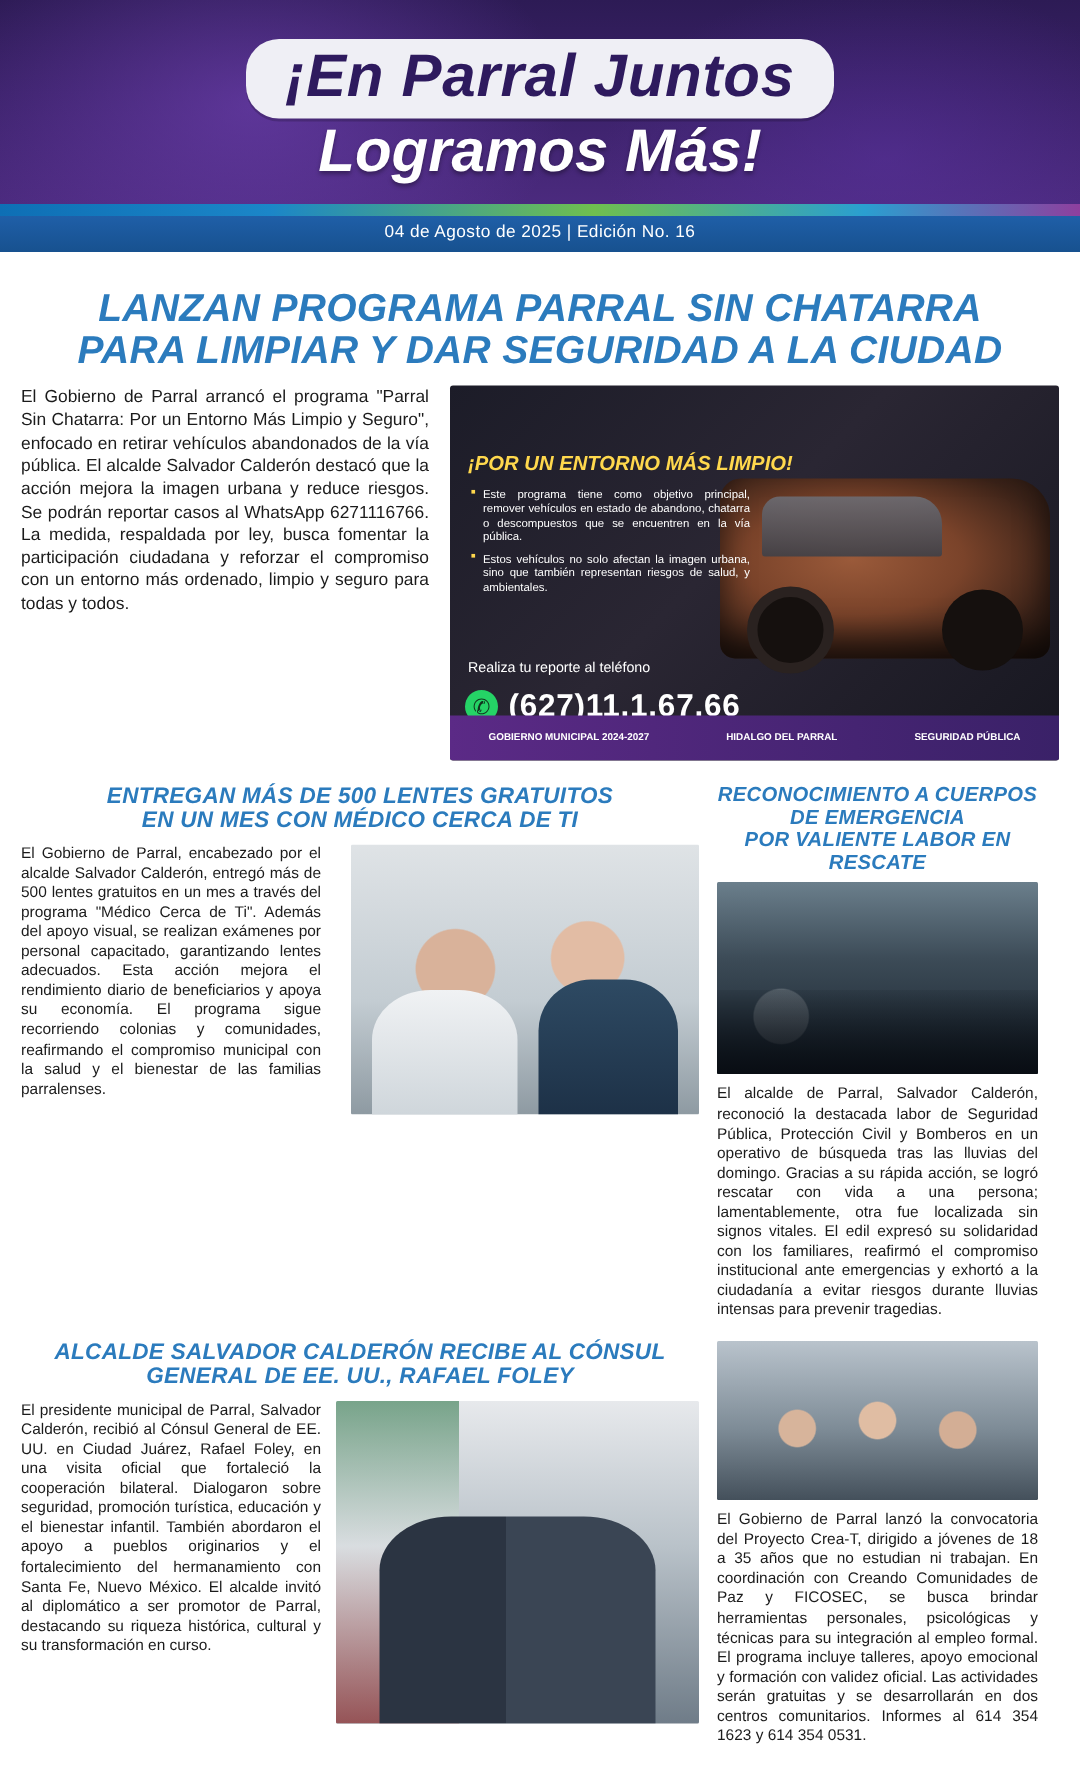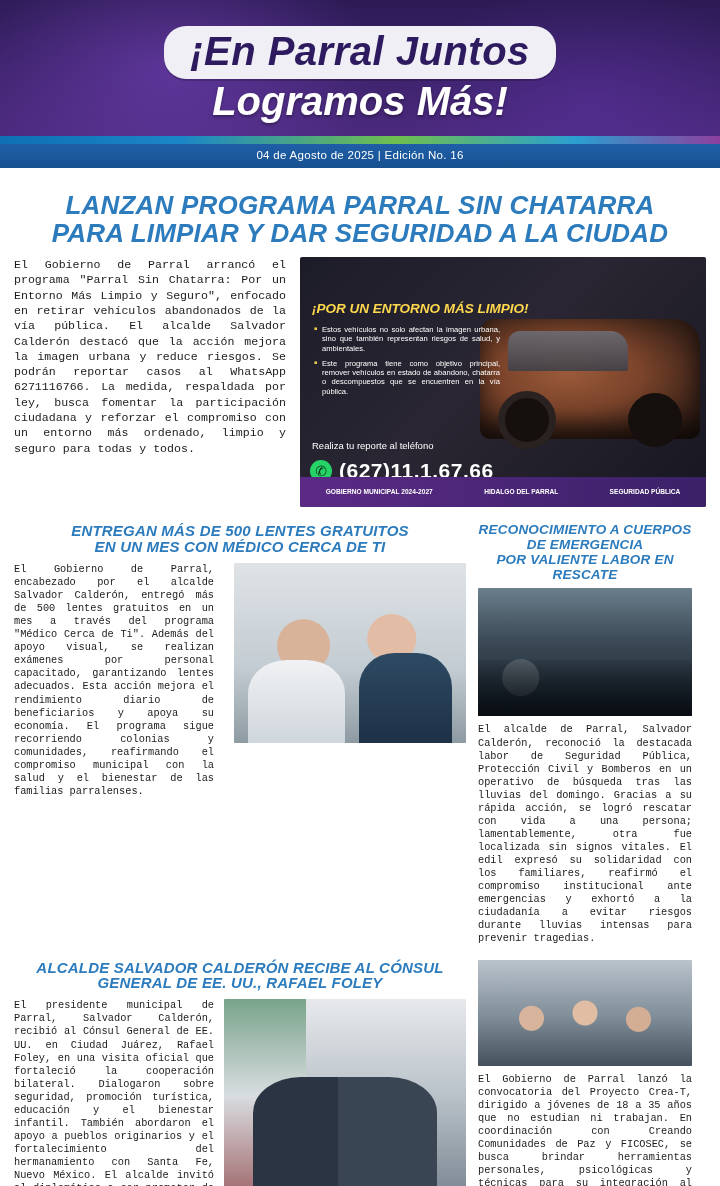--- a/index.html
+++ b/index.html
@@ -96,21 +96,21 @@
     font-size: 13.5px;
     color: #2b7bbd;
     text-align: center;
     line-height: 1.1;
   }
   .body-text {
     font-size: 11.6px;
     line-height: 1.32;
     color: #1b1b1b;
     text-align: justify;
-    font-family: Liberation Mono, monospace;
+    font-family: Liberation Sans, sans-serif;
   }
   .body-text.tiny { font-size: 10.3px; line-height: 1.27; }
 
   
   .story1 { padding-top: 24px; }
   .story1 .cols { display: flex; gap: 14px; margin-top: 10px; }
   .story1 .txt { width: 272px; }
   .story1 .art { flex: 1; }
 
   .poster {
@@ -343,22 +343,22 @@
 
       <div class="cols">
         <div class="txt">
           <p class="body-text">El Gobierno de Parral arrancó el programa "Parral Sin Chatarra: Por un Entorno Más Limpio y Seguro", enfocado en retirar vehículos abandonados de la vía pública. El alcalde Salvador Calderón destacó que la acción mejora la imagen urbana y reduce riesgos. Se podrán reportar casos al WhatsApp 6271116766. La medida, respaldada por ley, busca fomentar la participación ciudadana y reforzar el compromiso con un entorno más ordenado, limpio y seguro para todas y todos.</p>
         </div>
         <div class="art">
           <div class="poster">
             <div class="car"></div>
             <div class="subtitle">¡POR UN ENTORNO MÁS LIMPIO!</div>
             <ul>
+              <li>Este programa tiene como objetivo principal, remover vehículos en estado de abandono, chatarra o descompuestos que se encuentren en la vía pública.</li>
               <li>Estos vehículos no solo afectan la imagen urbana, sino que también representan riesgos de salud, y ambientales.</li>
-              <li>Este programa tiene como objetivo principal, remover vehículos en estado de abandono, chatarra o descompuestos que se encuentren en la vía pública.</li>
             </ul>
             <div class="cta">Realiza tu reporte al teléfono</div>
             <div class="phone-row">
               <div class="wa">✆</div>
               <div class="phone">(627)11.1.67.66</div>
             </div>
             <div class="note">Si un vehículo es reportado o identificado en estado irregular, se le colocará un aviso. Tiene 36 horas para ser retirado.</div>
             <div class="footer-logos">
               <div>GOBIERNO MUNICIPAL 2024-2027</div>
               <div>HIDALGO DEL PARRAL</div>

